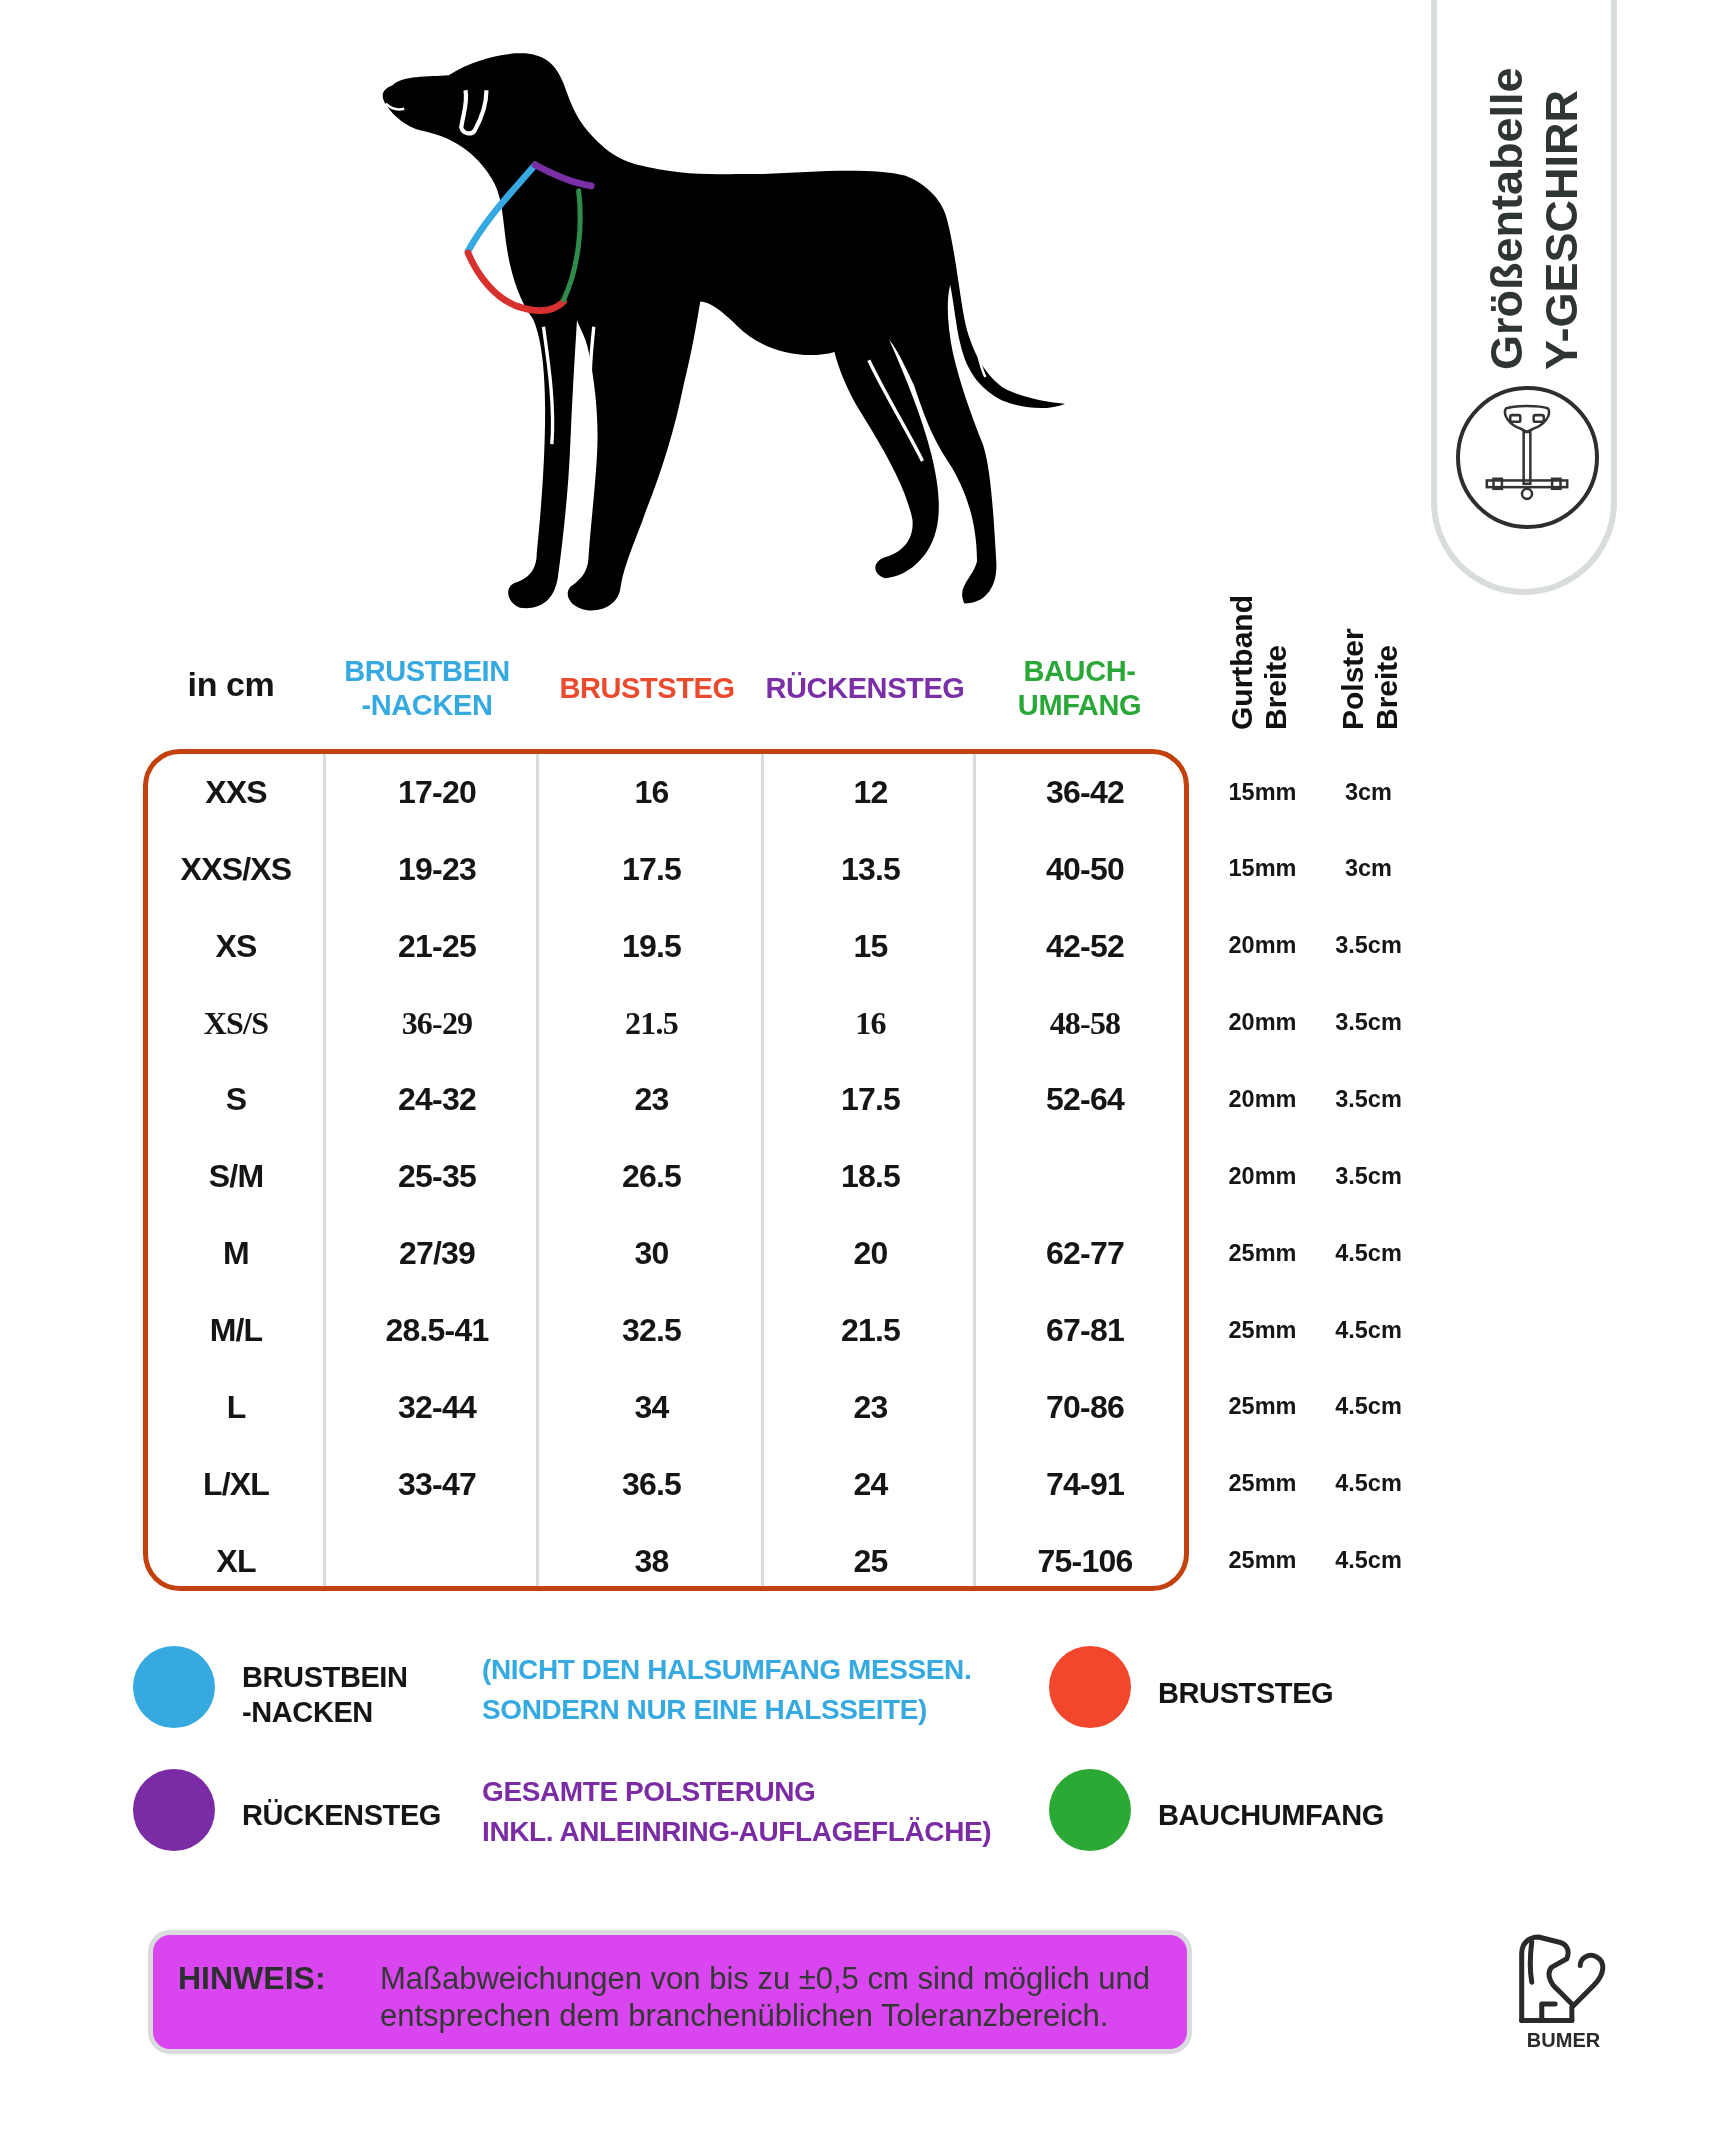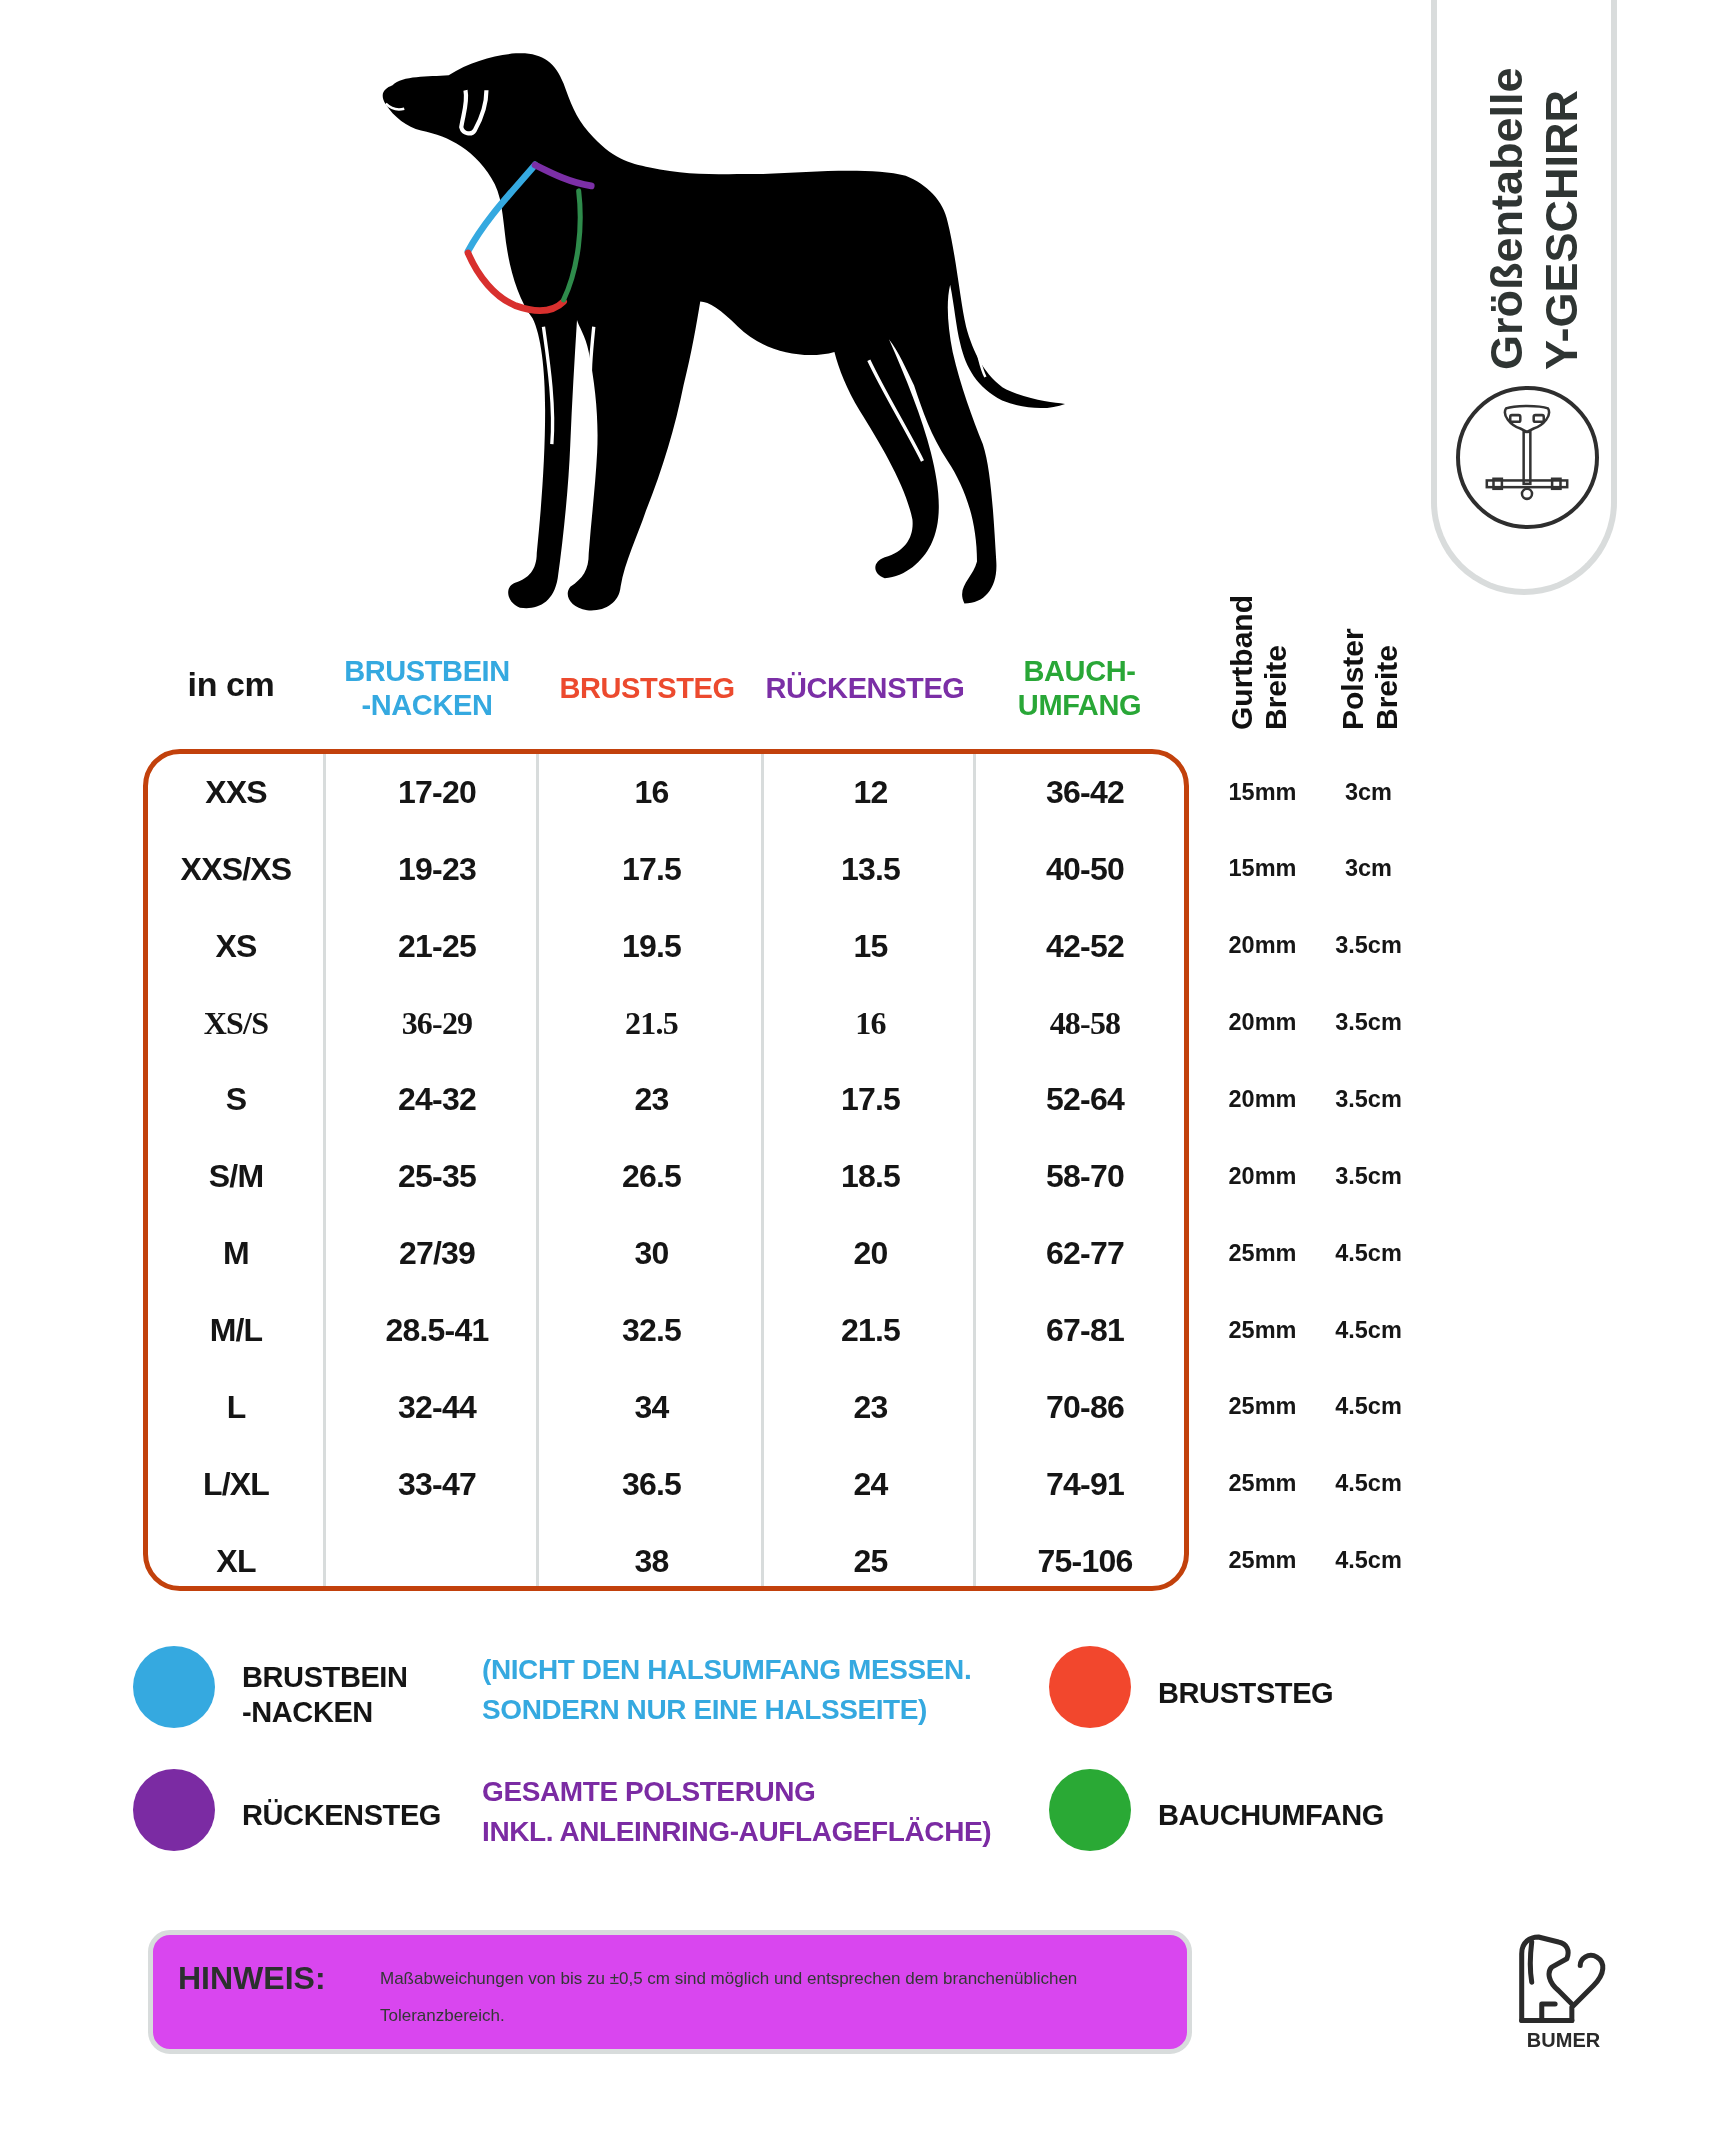--- a/index.html
+++ b/index.html
@@ -53,21 +53,21 @@
 
   
   .dot { position:absolute; width:82px; height:82px; border-radius:50%; }
   .leg-label { position:absolute; font-weight:700; font-size:29px; line-height:35px; color:#151515; letter-spacing:-0.4px; }
   .leg-note { position:absolute; font-weight:700; font-size:28px; line-height:40px; letter-spacing:-0.4px; white-space:nowrap; }
 
   
   #hint-box { left:148px; top:1930px; width:1044px; height:124px; border:5px solid #d8dcdc;
               border-radius:22px; box-sizing:border-box; background:#d946ef; }
   #hint-title { position:absolute; left:25px; top:25px; font-weight:700; font-size:32px; color:#2b302e; }
-  #hint-text { position:absolute; left:227px; top:25px; width:797px; font-size:17px; line-height:37px; color:#333835; }
+  #hint-text { position:absolute; left:227px; top:25px; width:797px; font-size:31px; line-height:37px; color:#333835; }
 
   
   #logo { left:1510px; top:1930px; width:117px; height:126px; }
   #logo-text { position:absolute; left:0; top:99px; width:107px; text-align:center; font-weight:700; font-size:20px; color:#2a2a2a; }
 </style>
 </head>
 <body>
 
 <div id="dog" class="abs">
   <svg viewBox="0 0 880 700" width="738" height="587">
@@ -186,21 +186,20 @@
         <div class="cell c1">24-32</div>
         <div class="cell c2">23</div>
         <div class="cell c3">17.5</div>
         <div class="cell c4">52-64</div>
       </div>
       <div class="trow" style="top: 384px;">
         <div class="cell c0">S/M</div>
         <div class="cell c1">25-35</div>
         <div class="cell c2">26.5</div>
         <div class="cell c3">18.5</div>
-        <div class="cell c4">58-70</div>
       </div>
       <div class="trow" style="top: 461px;">
         <div class="cell c0">M</div>
         <div class="cell c1">27/39</div>
         <div class="cell c2">30</div>
         <div class="cell c3">20</div>
         <div class="cell c4">62-77</div>
       </div>
       <div class="trow" style="top: 538px;">
         <div class="cell c0">M/L</div>

